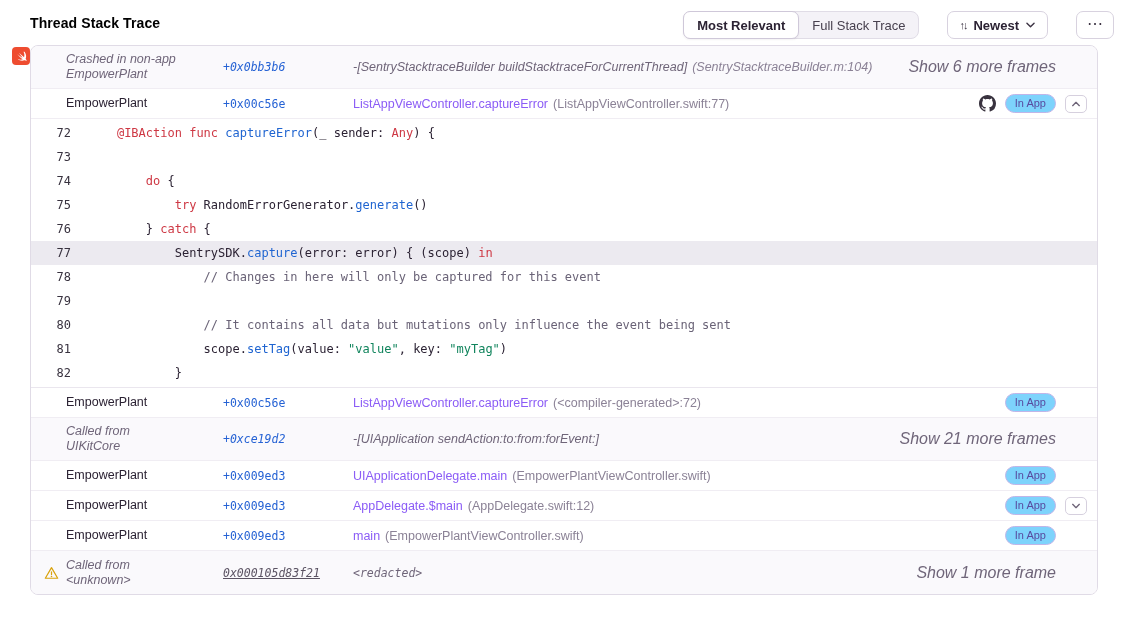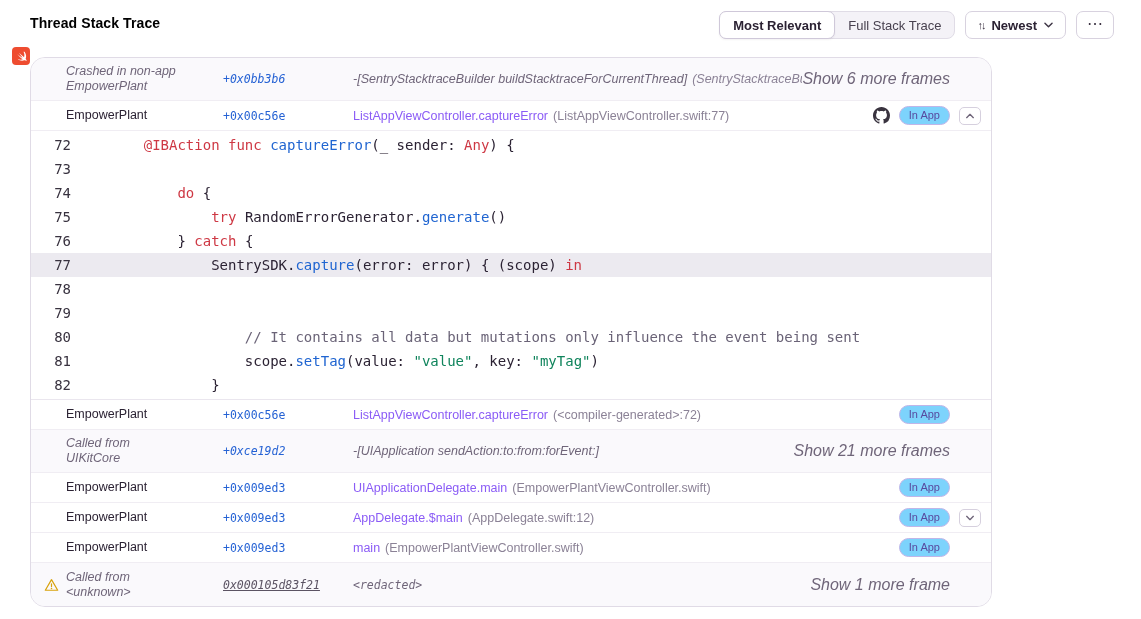--- a/index.html
+++ b/index.html
@@ -11,21 +11,21 @@
     color:#2b2233;
   }
 
   
   .page-title {
     position:absolute; left:30px; top:15px;
     font-size:14px; font-weight:700; color:#000000; letter-spacing:.1px;
   }
   .controls {
     position:absolute; top:11px; right:27px;
-    display:flex; gap:10px; align-items:flex-end; height:28px;
+    display:flex; gap:28px; align-items:flex-end; height:28px;
   }
   .segmented {
     display:flex; align-items:stretch; background:#f4f2f7;
     border:1px solid #e0dce6; border-radius:8px; height:28px;
   }
   .seg {
     font-family:inherit; font-size:13px; color:#48414f;
     background:transparent; border:none; padding:0 13px; cursor:pointer;
     border-radius:8px; white-space:nowrap;
   }
@@ -45,24 +45,23 @@
 
   
   .swift-badge {
     position:absolute; left:12px; top:47px; width:18px; height:18px;
     background:#ee4c30; border-radius:4px; z-index:3;
     display:flex; align-items:center; justify-content:center;
   }
 
   
   .panel {
-    position:absolute; left:30px; top:45px; width:962px;
-    border:1px solid #e0dbe6; border-radius:15px; background:#fff;
+    position:absolute; left:30px; top:45px; width:1068px;
+    border:1px solid #e0dbe6; border-radius:8px; background:#fff;
     overflow:hidden;
-    margin-top:12px;
   }
 
   .frame {
     position:relative;
     display:grid; grid-template-columns:157px 130px 1fr auto;
     align-items:center;
     min-height:30px; padding:0 10px 0 35px;
     border-bottom:1px solid #f0edf3;
     background:#fff; font-size:12.5px; color:#2b2233;
   }
@@ -99,21 +98,21 @@
     display:flex; align-items:center; justify-content:center;
   }
   .spacer { width:22px; height:18px; }
   .gh-btn { width:17px; height:17px; display:flex; align-items:center; cursor:pointer; }
   .warn-wrap { position:absolute; left:13px; top:50%; transform:translateY(-50%); width:15px; height:15px; }
 
   
   .code-block { border-bottom:1px solid #eae6ee; background:#fff; padding:2px 0; }
   .code-line {
     display:flex; height:24px; line-height:24px;
-    font-family:"DejaVu Sans Mono", monospace; font-size:14px; color:#2b2233;gap:22px;
+    font-family:"DejaVu Sans Mono", monospace; font-size:12px; color:#2b2233;
   }
   .code-line.active { background:#eceaf0; }
   .lineno { flex:none; width:40px; text-align:right; color:#38323f; }
   .code-text { margin-left:17px; white-space:pre; }
   .tok-k { color:#ce3844; }
   .tok-f { color:#2065d1; }
   .tok-s { color:#10845c; }
   .tok-c { color:#6a6377; }
 </style>
 </head>
@@ -196,20 +195,21 @@
       <div class="code-line">
         <span class="lineno">76</span>
         <span class="code-text"><span class="tok-p">        } </span><span class="tok-k">catch</span><span class="tok-p"> {</span></span>
       </div>
       <div class="code-line active">
         <span class="lineno">77</span>
         <span class="code-text"><span class="tok-p">            SentrySDK.</span><span class="tok-f">capture</span><span class="tok-p">(error: error) { (scope) </span><span class="tok-k">in</span></span>
       </div>
       <div class="code-line">
         <span class="lineno">78</span>
+        <span class="code-text"><span class="tok-p">                </span><span class="tok-c">// Changes in here will only be captured for this event</span></span>
       </div>
       <div class="code-line">
         <span class="lineno">79</span>
         <span class="code-text"><span class="tok-p">                </span></span>
       </div>
       <div class="code-line">
         <span class="lineno">80</span>
         <span class="code-text"><span class="tok-p">                </span><span class="tok-c">// It contains all data but mutations only influence the event being sent</span></span>
       </div>
       <div class="code-line">

